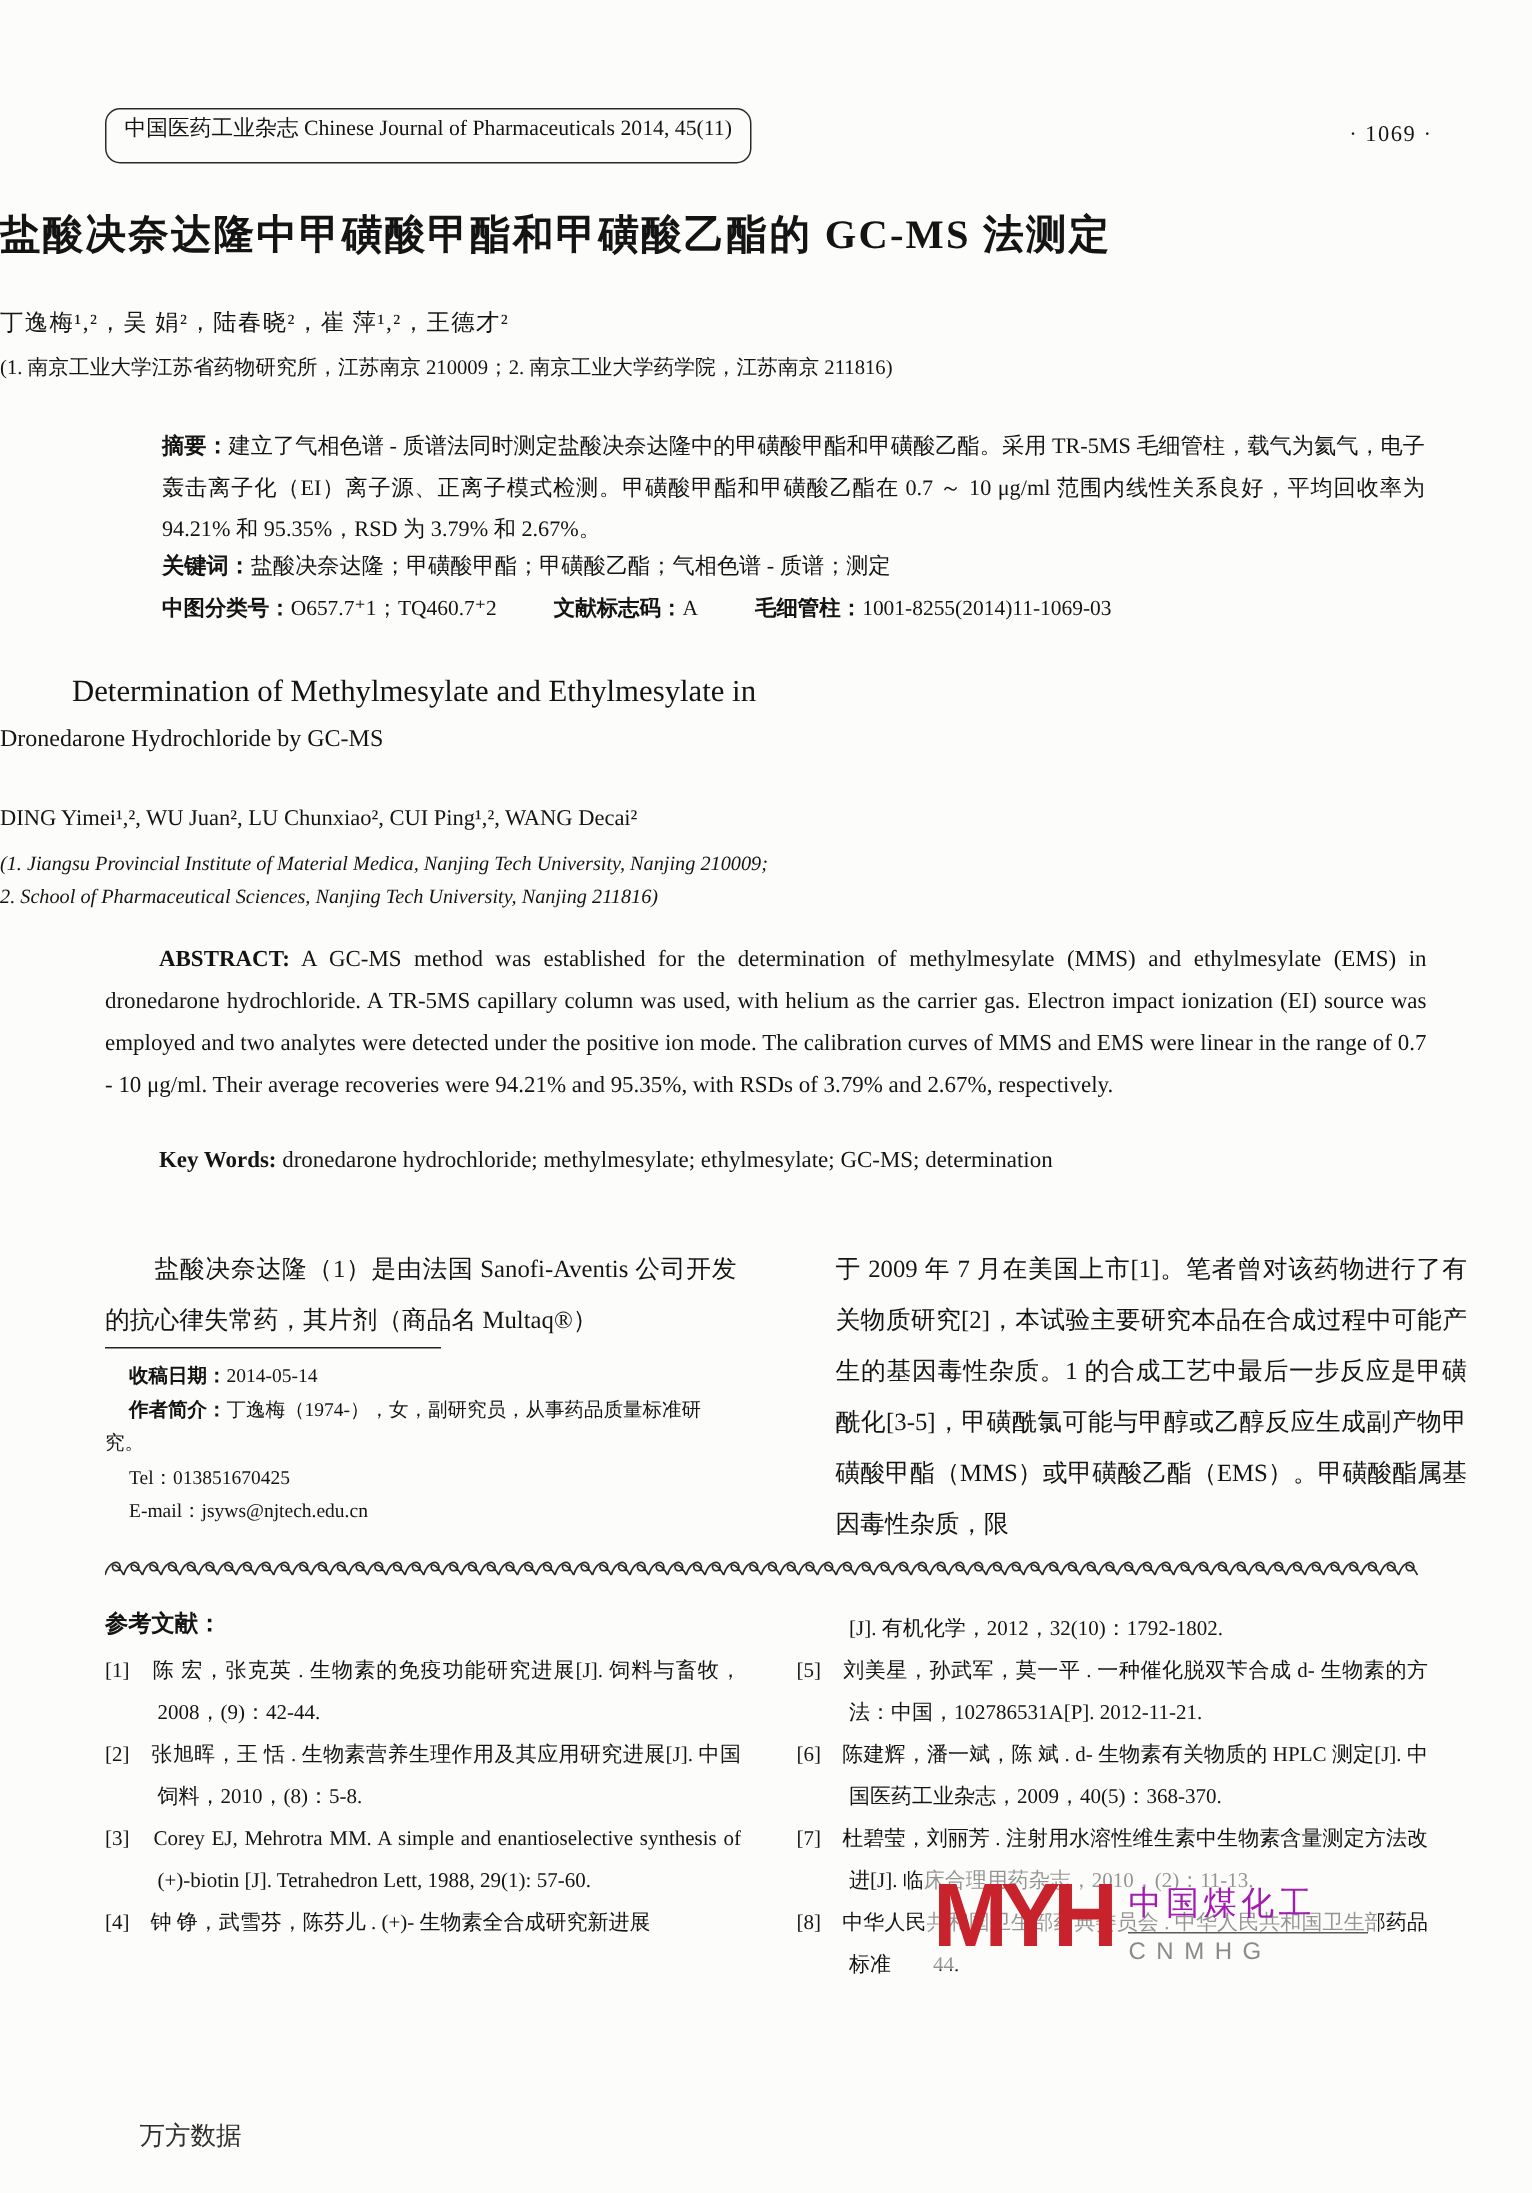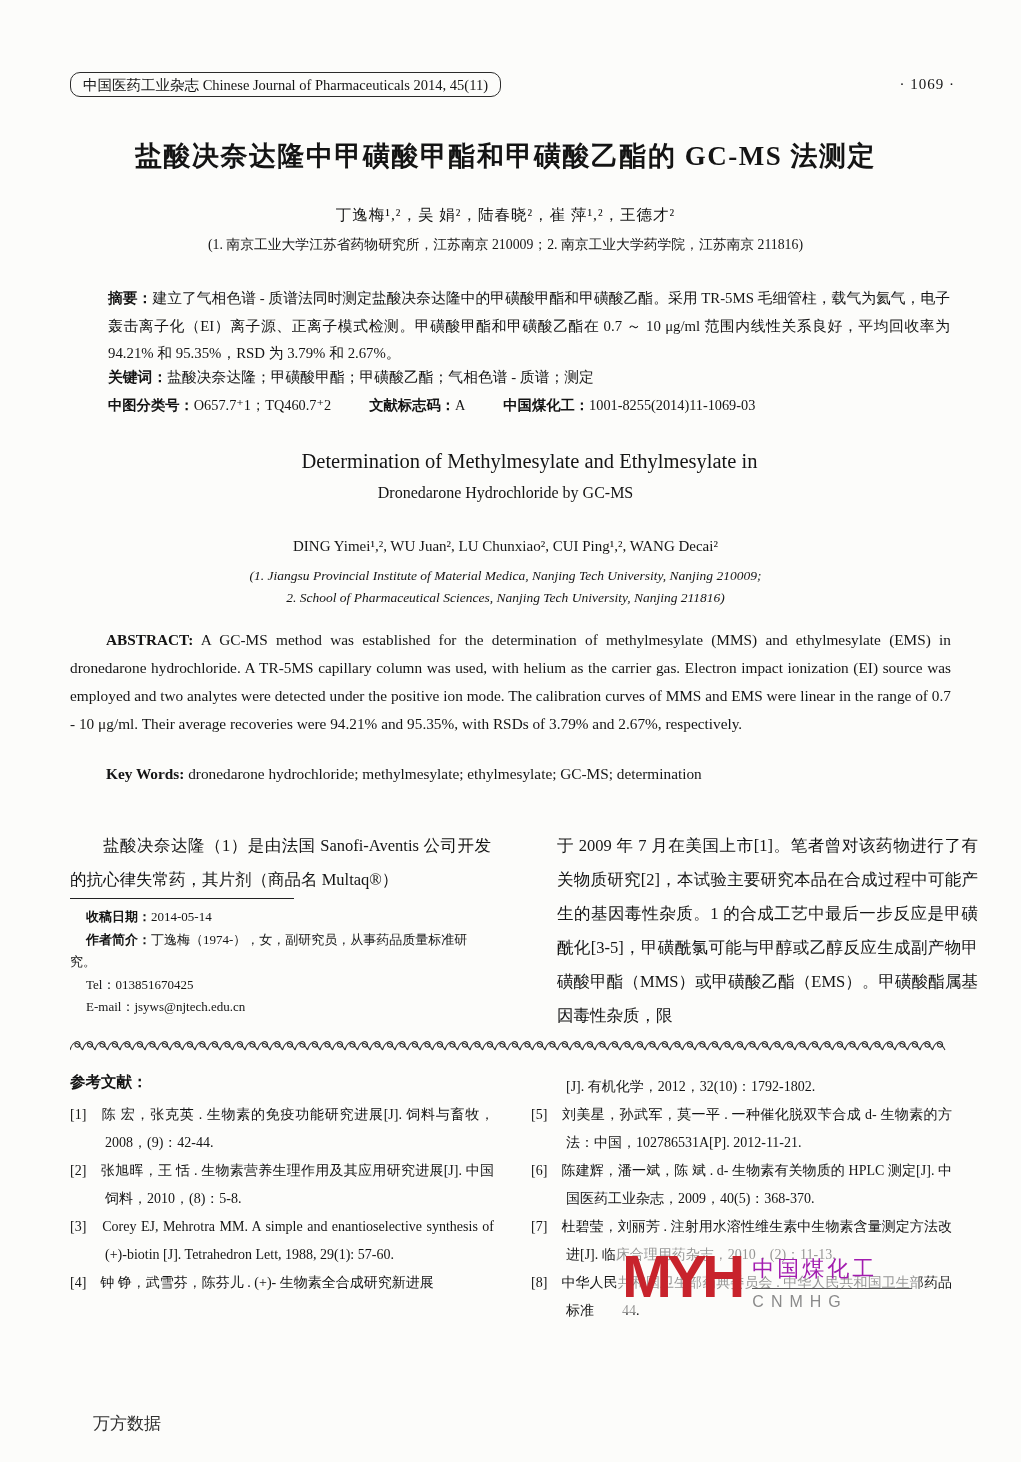--- a/index.html
+++ b/index.html
@@ -7,24 +7,24 @@
   .page{
     position:relative;
     width:1021px;height:1462px;
     margin:0 auto;
     background:#fcfcfa;
     font-family:"Liberation Serif","DejaVu Serif",serif;
     color:#141414;
     overflow:hidden;
   }
   .abs{position:absolute;}
-  .center{left:0;right:10px;text-align:center;font-family:Liberation Serif, serif;}
+  .center{left:0;right:10px;text-align:left;font-family:Liberation Serif, serif;}
 
   .header-row{top:72px;left:70px;right:66px;display:flex;justify-content:space-between;align-items:center;font-size:14.5px;}
-  .journal-box{border:1.5px solid #2b2b2b;border-radius:10px;padding:3px 12px 1px 12px;text-align:center;}
+  .journal-box{border:1.5px solid #2b2b2b;border-radius:10px;padding:3px 12px 13px 12px;text-align:center;}
   .page-no{font-size:15px;letter-spacing:1px;}
 
   .title-cn{top:138px;font-size:27px;font-weight:bold;letter-spacing:1.5px;}
   .authors-cn{top:205px;font-size:15.5px;letter-spacing:1px;}
   .affil-cn{top:236px;font-size:13.8px;}
 
   .abstract-cn{top:285px;left:108px;width:842px;font-size:14.8px;line-height:27.5px;text-align:justify;}
   .kw-cn{top:368px;left:108px;width:842px;font-size:14.8px;}
   .clc-line{top:396px;left:108px;width:842px;font-size:14.3px;white-space:nowrap;}
   .blabel{font-weight:bold;}
@@ -83,21 +83,21 @@
 
   <div class="abs abstract-cn">
     <span class="blabel">摘要：</span><span>建立了气相色谱 - 质谱法同时测定盐酸决奈达隆中的甲磺酸甲酯和甲磺酸乙酯。采用 TR-5MS 毛细管柱，载气为氦气，电子轰击离子化（EI）离子源、正离子模式检测。甲磺酸甲酯和甲磺酸乙酯在 0.7 ～ 10 μg/ml 范围内线性关系良好，平均回收率为 94.21% 和 95.35%，RSD 为 3.79% 和 2.67%。</span>
   </div>
 
   <div class="abs kw-cn">
     <span class="blabel">关键词：</span><span>盐酸决奈达隆；甲磺酸甲酯；甲磺酸乙酯；气相色谱 - 质谱；测定</span>
   </div>
 
   <div class="abs clc-line">
-    <span class="blabel">中图分类号：</span><span>O657.7⁺1；TQ460.7⁺2</span><span class="blabel gap-l">文献标志码：</span><span>A</span><span class="blabel gap-l">中国煤化工：</span><span>1001-8255(2014)11-1069-03</span>
+    <span class="blabel">中图分类号：</span><span>O657.7⁺1；TQ460.7⁺2</span><span class="blabel gap-l">文献标志码：</span><span>A</span><span class="blabel gap-l">毛细管柱：</span><span>1001-8255(2014)11-1069-03</span>
   </div>
 
   <div class="abs center title-en1">Determination of Methylmesylate and Ethylmesylate in</div>
   <div class="abs center title-en2">Dronedarone Hydrochloride by GC-MS</div>
   <div class="abs center authors-en">DING Yimei¹,², WU Juan², LU Chunxiao², CUI Ping¹,², WANG Decai²</div>
   <div class="abs center affil-en1">(1. Jiangsu Provincial Institute of Material Medica, Nanjing Tech University, Nanjing 210009;</div>
   <div class="abs center affil-en2">2. School of Pharmaceutical Sciences, Nanjing Tech University, Nanjing 211816)</div>
 
   <div class="abs abstract-en">
     <span class="blabel">ABSTRACT:</span><span> A GC-MS method was established for the determination of methylmesylate (MMS) and ethylmesylate (EMS) in dronedarone hydrochloride. A TR-5MS capillary column was used, with helium as the carrier gas. Electron impact ionization (EI) source was employed and two analytes were detected under the positive ion mode. The calibration curves of MMS and EMS were linear in the range of 0.7 - 10 μg/ml. Their average recoveries were 94.21% and 95.35%, with RSDs of 3.79% and 2.67%, respectively.</span>

